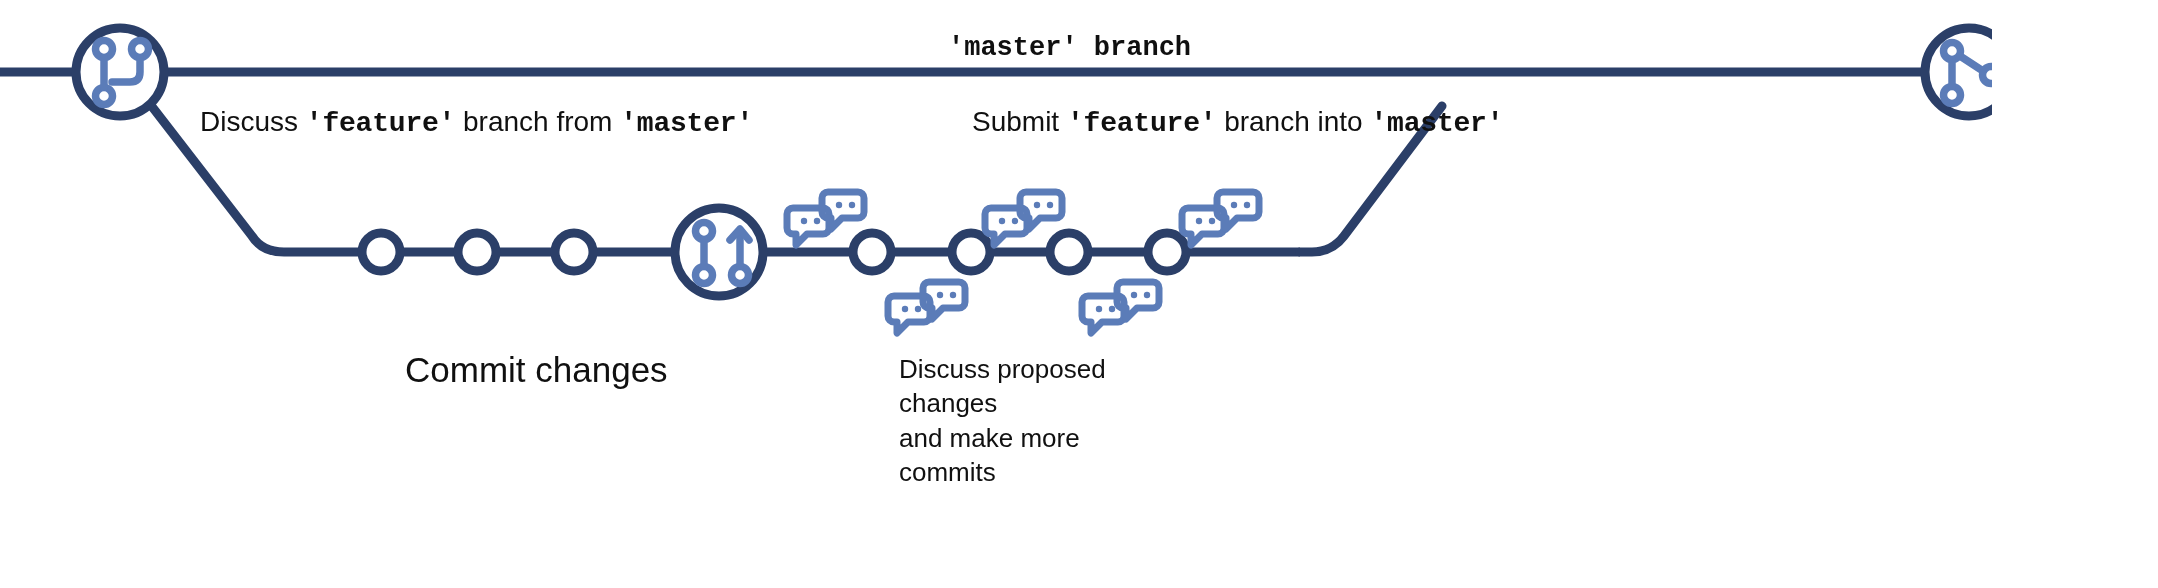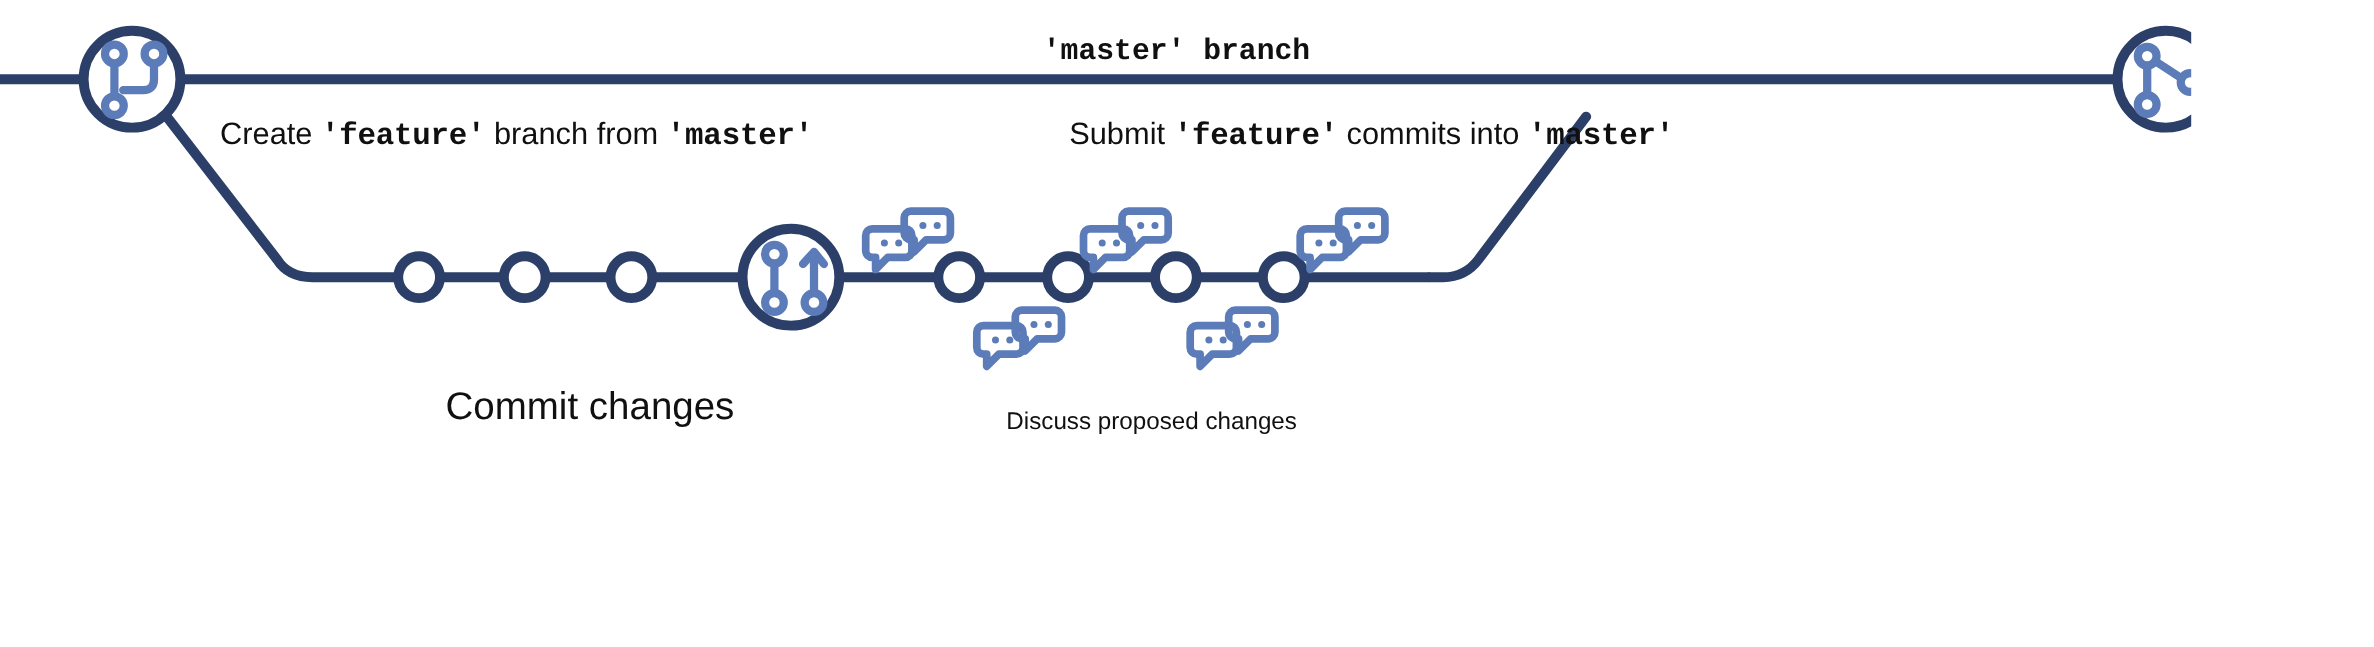--- a/index.html
+++ b/index.html
@@ -56,24 +56,24 @@
     left: 357px;
     top: 348px;
     margin-left: 48px;
   }
   #pr-label {
     font-size: 26px;
     left: 619px;
     top: 348px;
   }
   #discuss-label {
-    font-size: 22px;
+    font-size: 26px;
     left: 899px;
-    top: 368px;
-    text-align: right;
+    top: 352px;
+    text-align: left;
     line-height: 1.32;
     white-space: normal;
     width: 280px;
   }
 </style>
 </head>
 <body>
 
 <div id="stage">
 
@@ -183,24 +183,25 @@
       </g>
       <g transform="translate(1223,192)">
         <use href="#bubble-small"></use>
       </g>
     </g>
 
   </svg>
 
   <div class="lbl" id="master-label">'master' branch</div>
 
-  <div class="lbl" id="create-label"><span>Create </span><span class="mono">'feature'</span><span> branch from </span><span class="mono">'master'</span></div>
-
-  <div class="lbl" id="merge-label"><span>Submit </span><span class="mono">'feature'</span><span> commits into </span><span class="mono">'master'</span></div>
+  <div class="lbl" id="create-label"><span>Discuss </span><span class="mono">'feature'</span><span> branch from </span><span class="mono">'master'</span></div>
+
+  <div class="lbl" id="merge-label"><span>Submit </span><span class="mono">'feature'</span><span> branch into </span><span class="mono">'master'</span></div>
 
   <div class="lbl" id="commit-label">Commit changes</div>
 
 
   <div class="lbl" id="discuss-label">
     <div>Discuss proposed changes</div>
+    <div>and make more commits</div>
   </div>
 
 </div>
 
 </body></html>

